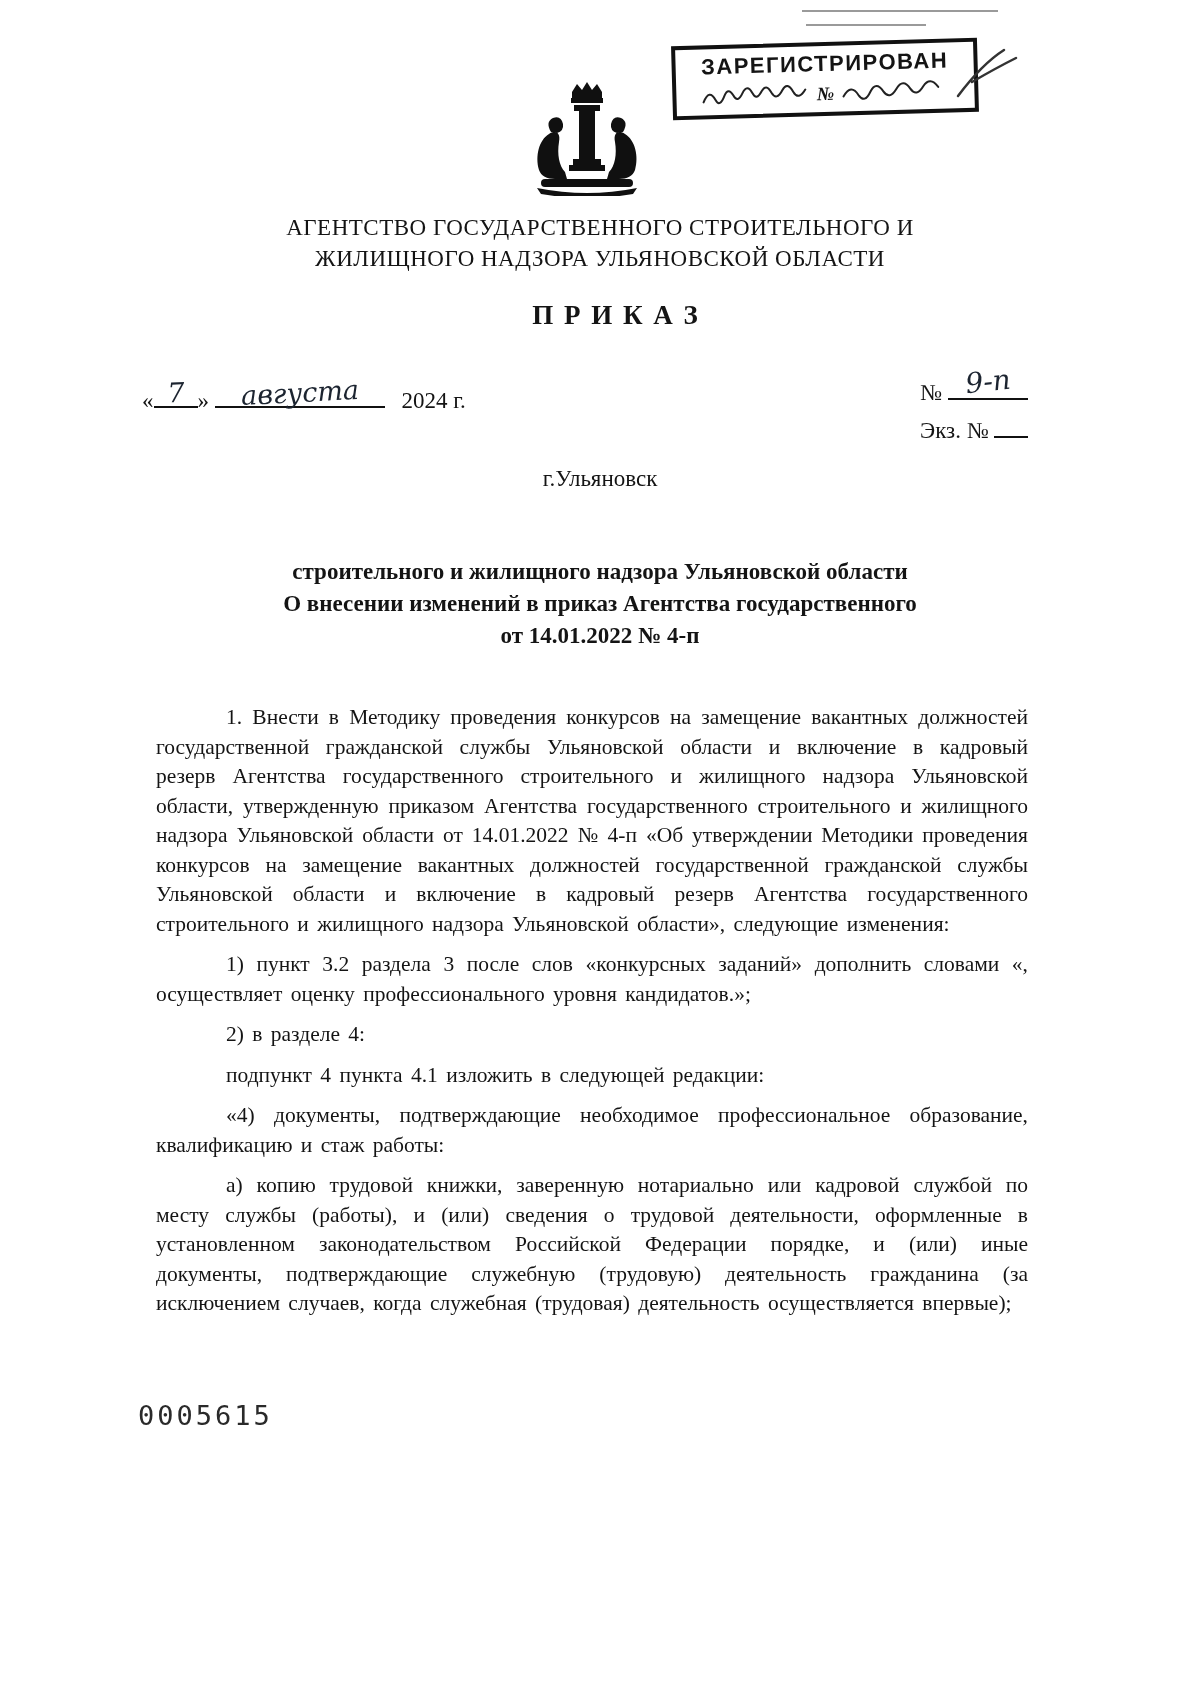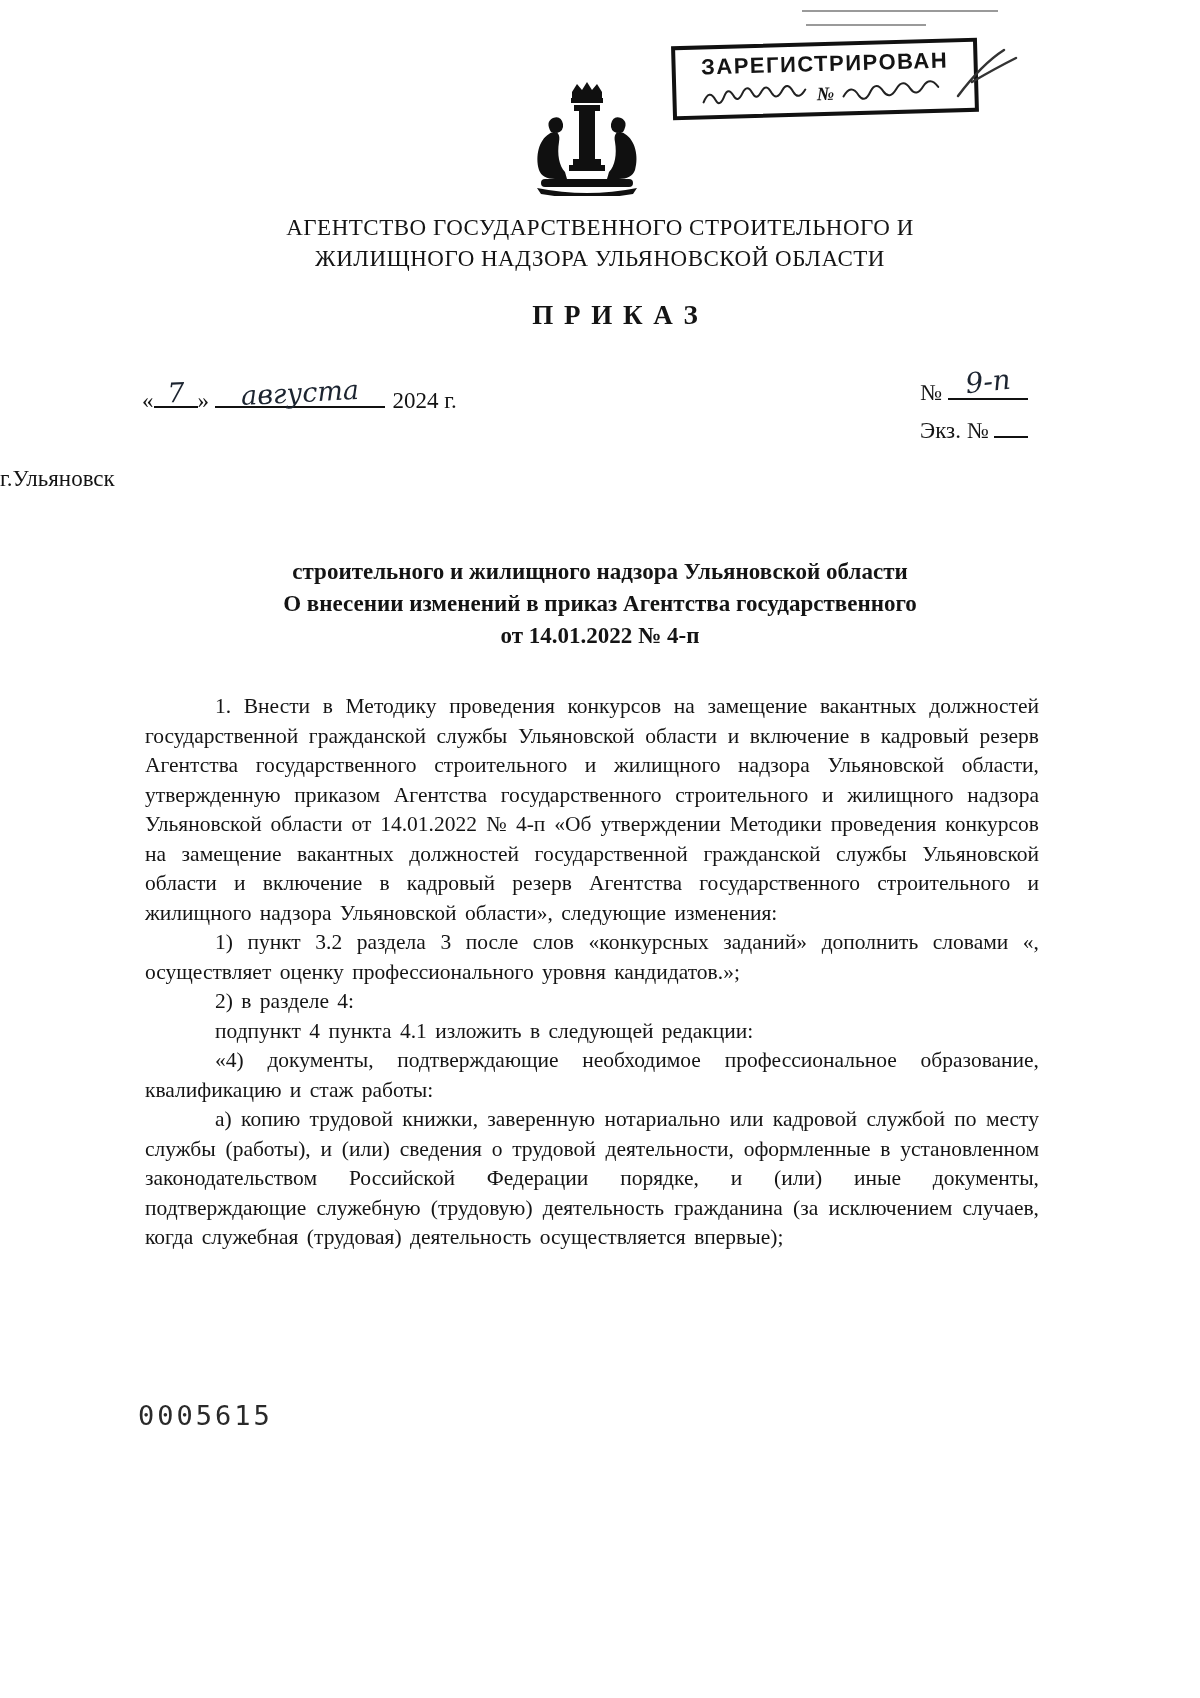--- a/index.html
+++ b/index.html
@@ -56,43 +56,43 @@
     font-family:"DejaVu Serif", serif;
     font-style:italic;color:#1c2430;
   }
   .hw-slot{
     display:inline-block;border-bottom:2px solid #111;text-align:center;
     position:relative;vertical-align:baseline;
   }
   .hw-slot .hw{position:absolute;left:0;right:0;bottom:-2px;font-size:27px;transform:rotate(-3deg);}
   .slot-day{width:44px;height:26px;}
   .slot-month{width:170px;height:26px;}
-  .year{margin-left:2px;}
+  .year{margin-left:11px;}
   .date-right{position:absolute;left:778px;top:0;}
   .num-row{white-space:nowrap;}
   .slot-num{width:80px;height:26px;}
   .slot-num .hw{font-size:28px;transform:rotate(-6deg);bottom:0;}
   .copy-row{margin-top:6px;white-space:nowrap;}
   .slot-copy{width:34px;height:24px;}
 
   .city{
-    position:absolute;left:0;top:466px;width:1200px;font-size:23px;
+    position:absolute;left:0;top:466px;width:1200px;text-align:center;font-size:23px;
   }
 
   .subject{
     position:absolute;left:200px;top:556px;width:800px;text-align:center;
     font-weight:bold;font-size:23px;line-height:32px;
   }
 
   .body-text{
     position:absolute;left:145px;top:692px;width:894px;
     font-size:21.5px;line-height:29.5px;
   }
   .par{
-    margin:0;text-indent:70px;text-align:justify;word-spacing:3px;
+    margin:11px;text-indent:70px;text-align:justify;word-spacing:3px;
   }
 
   .doc-number{
     position:absolute;left:138px;top:1400px;
     font-family:"DejaVu Sans Mono", monospace;
     font-size:27px;letter-spacing:3px;color:#2a2a2a;
   }
 </style>
 </head>
 <body>

